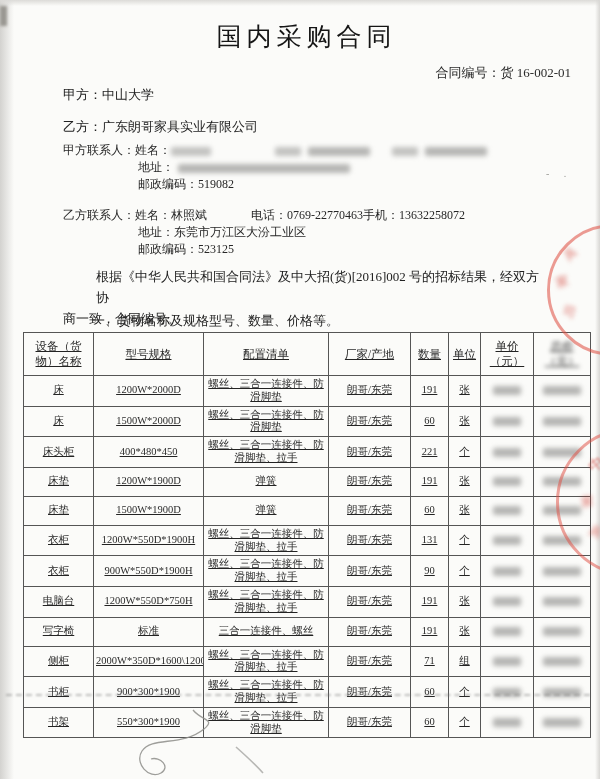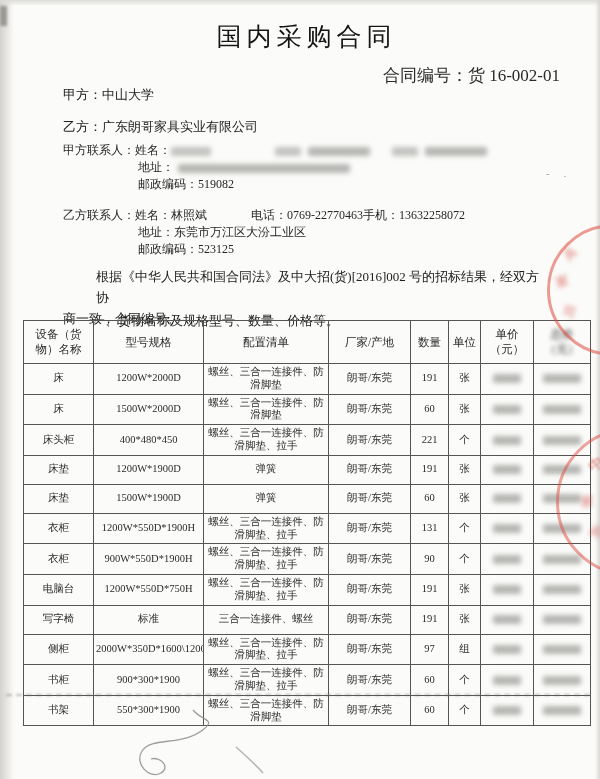--- a/index.html
+++ b/index.html
@@ -9,38 +9,38 @@
              background:linear-gradient(90deg,#d3d2cf,rgba(211,210,207,0));}
   .edge-top{position:absolute;left:0;top:0;right:0;height:6px;
             background:linear-gradient(180deg,#dcdbd8,rgba(220,219,216,0));}
   .edge-right{position:absolute;right:0;top:0;bottom:0;width:5px;
               background:linear-gradient(270deg,#d8d7d4,rgba(216,215,212,0));}
   .corner-mark{position:absolute;left:0;top:6px;width:7px;height:20px;background:#9a9892;filter:blur(1.5px);}
   .tick-marks{position:absolute;right:18px;top:168px;width:36px;height:12px;color:#9a9a96;font-size:10px;letter-spacing:6px;filter:blur(.4px);}
 
   .title{position:absolute;top:20px;left:0;right:0;text-align:center;
          font-size:25px;letter-spacing:5px;color:#151515;padding-left:13px;}
-  .contract-no{position:absolute;top:64px;right:40px;font-size:17px;color:#2a2a2a;text-align:right;}
+  .contract-no{position:absolute;top:64px;right:29px;font-size:13px;color:#2a2a2a;text-align:right;}
   .party-line{position:absolute;left:63px;font-size:13px;color:#222;}
   .party-a{top:86px;} .party-b{top:118px;}
 
   .contact{position:absolute;left:63px;font-size:12px;color:#262626;line-height:17px;}
   .contact-a{top:142px;} .contact-b{top:207px;}
   .c-row{white-space:nowrap;height:17px;font-family:Liberation Serif, serif;}
   .indent{display:inline-block;width:75px;}
   .blob{display:inline-block;height:9px;border-radius:2px;background:#c2c2c0;
         filter:blur(2.4px);vertical-align:middle;}
   .blob.dark{background:#b5b5b3;}
 
   .intro{position:absolute;left:63px;top:266px;width:480px;font-size:13px;line-height:21px;color:#222;}
   .intro .l1{padding-left:33px;}
   .section-head{position:absolute;left:92px;top:312px;font-size:13px;color:#222;}
 
-  table.goods{position:absolute;left:23px;top:320px;width:567px;border-collapse:collapse;
-              table-layout:fixed;background:transparent;}
+  table.goods{position:absolute;left:23px;top:332px;width:567px;border-collapse:collapse;
+              table-layout:fixed;background:transparent;text-decoration:underline;}
   table.goods th,table.goods td{border:1px solid #555;text-align:center;vertical-align:middle;
               overflow:hidden;color:#2b2b2b;}
   table.goods th{font-weight:normal;font-size:11.5px;line-height:1.3;height:38px;padding:2px 1px;}
   table.goods td{font-size:10.5px;line-height:1.22;padding:2px 2px;height:24px;}
   td.cfg{font-size:10px;}
   th.blur-text{filter:blur(2px);color:#6f6f6f;}
   .smudge-line{position:absolute;left:6px;top:694px;width:584px;height:0;
                border-top:2.5px dashed rgba(110,110,110,.42);filter:blur(.8px);}
 
   .stamp{position:absolute;border-radius:50%;border:3px solid rgba(223,74,62,.55);filter:blur(.7px);}
@@ -210,21 +210,21 @@
           <td>191</td>
           <td>张</td>
           <td><span class="blob dark" style="width: 28px;"></span></td>
           <td><span class="blob dark" style="width: 38px;"></span></td>
         </tr>
         <tr>
           <td>侧柜</td>
           <td>2000W*350D*1600\1200\800H</td>
           <td class="cfg">螺丝、三合一连接件、防滑脚垫、拉手</td>
           <td>朗哥/东莞</td>
-          <td>97</td>
+          <td>71</td>
           <td>组</td>
           <td><span class="blob dark" style="width: 28px;"></span></td>
           <td><span class="blob dark" style="width: 38px;"></span></td>
         </tr>
         <tr>
           <td>书柜</td>
           <td>900*300*1900</td>
           <td class="cfg">螺丝、三合一连接件、防滑脚垫、拉手</td>
           <td>朗哥/东莞</td>
           <td>60</td>

